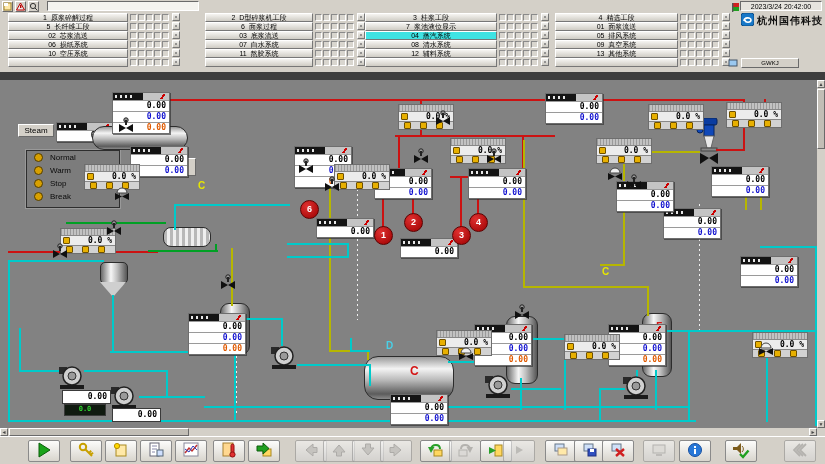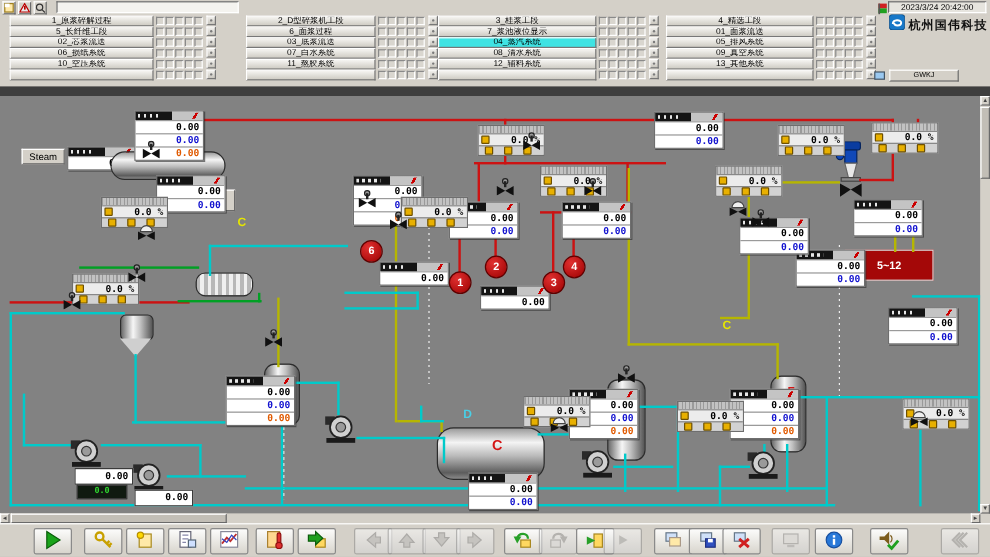--- a/index.html
+++ b/index.html
@@ -292,36 +292,53 @@
 <div id="gwkj" class="raised">GWKJ</div>
 <span class="ticon" style="left:727px;top:57px">
     <svg width="10" height="10">
       <rect x="1" y="2" width="8" height="6" fill="#9ac8f0" stroke="#456"></rect>
     </svg>
   </span>
 
 <div id="dark-strip"></div>
 
 <div id="diagram">
+  <div id="legend">
+    <div class="legrow">
+        <i></i>
+        <span>Normal</span>
+      </div>
+    <div class="legrow">
+        <i></i>
+        <span>Warm</span>
+      </div>
+    <div class="legrow">
+        <i></i>
+        <span>Stop</span>
+      </div>
+    <div class="legrow">
+        <i></i>
+        <span>Break</span>
+      </div>
+  </div>
   <div id="speed-label" class="raised">Steam</div>
   <div class="inst" style="left:56px;top:42px;width:56px">
     <div class="tb"></div>
       <div class="row r0">0.00</div>
   </div>
   <button id="steam-btn" class="raised">Steam</button>
 
   <div class="tankh" style="left:92px;top:46px;width:94px;height:22px"></div>
   <div class="tankh" style="left:364px;top:276px;width:88px;height:42px"></div>
   <div class="tankv" style="left:642px;top:233px;width:28px;height:62px"></div>
   <div class="tankv" style="left:506px;top:236px;width:30px;height:66px"></div>
   <div class="tankv" style="left:220px;top:223px;width:28px;height:50px"></div>
   <div class="tankv" style="left:100px;top:182px;width:26px;height:20px;border-radius:5px"></div>
   <div style="position:absolute;left:100px;top:202px;width:0;height:0;border-left:13px solid rgba(0,0,0,0);border-right:13px solid rgba(0,0,0,0);border-top:15px solid #cfcfcf"></div>
   <div class="hx" style="left:163px;top:147px;width:46px;height:18px"></div>
-  <div id="dryer-box">5~12</div>
 
   <div class="bvalve" style="left:696px;top:38px">
     <svg width="26" height="48" viewBox="0 0 26 48">
       <rect x="5" y="0" width="16" height="7" rx="2" fill="#0a3ca0" stroke="#06245e"></rect>
       <rect x="8" y="7" width="10" height="11" fill="#1048b8" stroke="#06245e"></rect>
       <circle cx="4" cy="12" r="3" fill="#1048b8" stroke="#06245e"></circle>
       <polygon points="8,18 18,18 15,30 11,30" fill="#e8e8e8" stroke="#666"></polygon>
       <rect x="5" y="30" width="16" height="3" fill="#888" stroke="#444"></rect>
       <polygon points="4,35 13,40 4,46" fill="#111"></polygon>
       <polygon points="22,35 13,40 22,46" fill="#111"></polygon>

